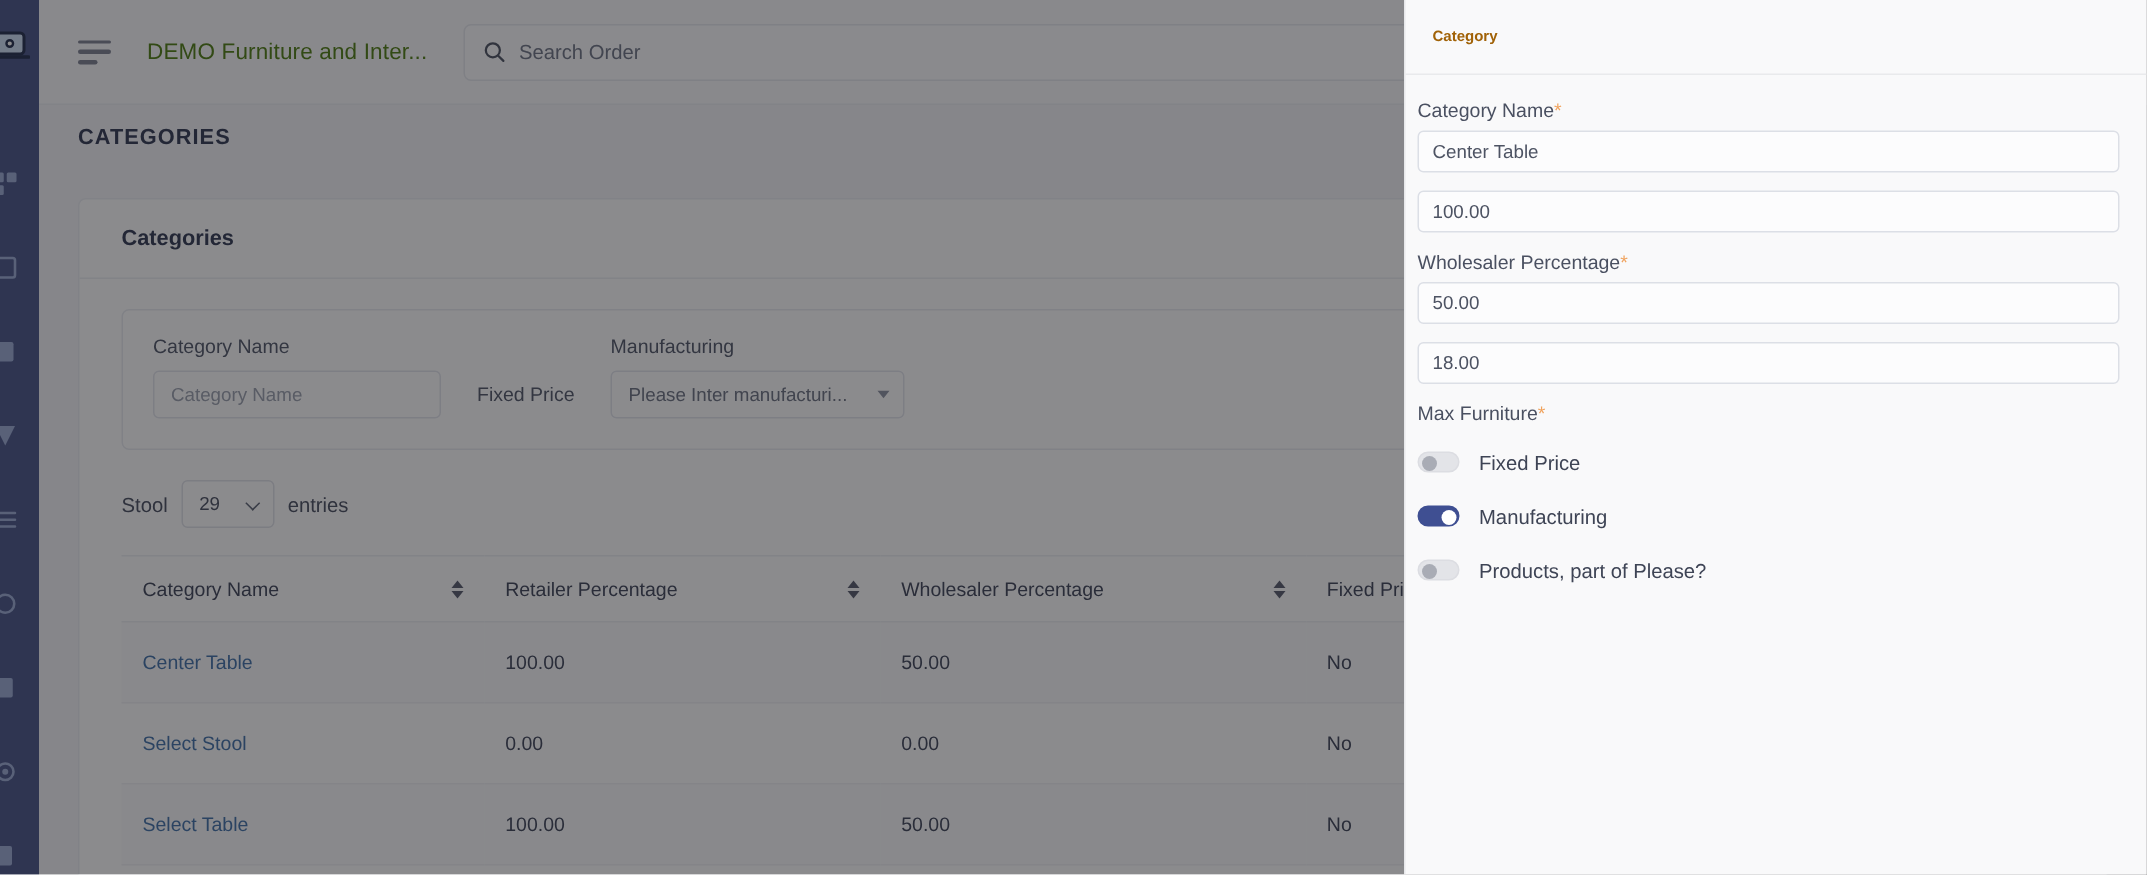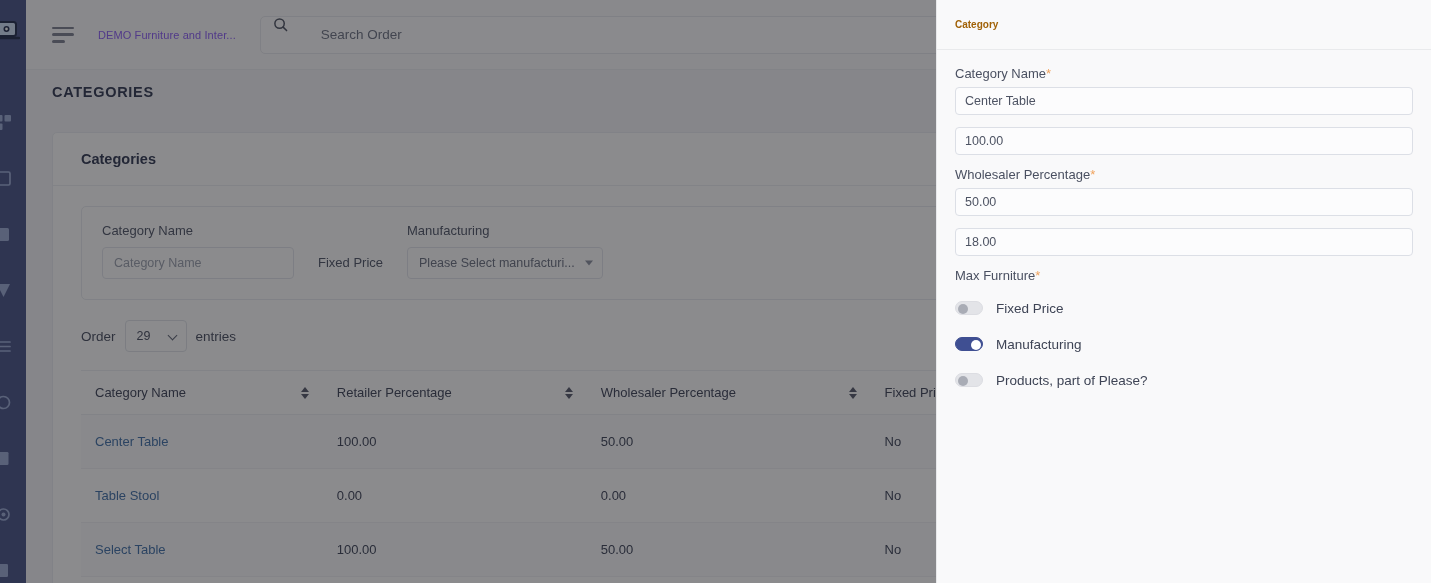--- a/index.html
+++ b/index.html
@@ -48,27 +48,27 @@
     padding-left: 26px;
     border-bottom: 1px solid #eceef3;
   }
   .hamburger { width: 22px; height: 16px; display: flex; flex-direction: column;
                justify-content: space-between; margin-right: 24px; cursor: pointer; }
   .hamburger i { display: block; height: 2.5px; background: #7c8091; border-radius: 2px; }
   .hamburger i:nth-child(1) { width: 22px; }
   .hamburger i:nth-child(2) { width: 22px; }
   .hamburger i:nth-child(3) { width: 13px; }
   .brand-title {
-    font-size: 11px; color: #8b5cf6; letter-spacing: .1px;
+    font-size: 15px; color: #4d7c0f; letter-spacing: .1px;
     white-space: nowrap; margin-right: 24px;
   }
   .search-wrap {
     position: relative; width: 1100px; height: 38px;
     background: #fdfdfe; border: 1px solid #e6e8ee; border-radius: 5px;
-    display: flex; padding-left: 12px; gap: 24px;
+    display: flex; align-items: center; padding-left: 12px;
   }
   .search-wrap svg { flex: 0 0 auto; margin-right: 9px; }
   .search-input {
     border: 0; outline: 0; background: transparent;
     font-family: "Liberation Sans", sans-serif;
     font-size: 13.5px; color: #6d7384; width: 100%;
   }
   .search-input::placeholder { color: #6d7384; }
 
   
@@ -180,21 +180,21 @@
     border-left: 1px solid #e7e8ea;
     z-index: 10;
     display: flex; flex-direction: column;
   }
   .panel-head {
     height: 50px; flex: 0 0 50px;
     display: flex; align-items: center; padding-left: 18px;
     border-bottom: 1px solid #e9eaec;
   }
   .panel-head h3 { font-size: 10px; font-weight: 700; color: #a16207; }
-  .panel-body { padding: 16px 18px 0 18px; flex: 1 1 auto; }
+  .panel-body { padding: 16px 18px 0 8px; flex: 1 1 auto; }
 
   .pfield { margin-bottom: 12px; }
   .pfield label {
     display: block; font-size: 13px; color: #4a5061; margin-bottom: 6px;
   }
   .req { color: #f0a35e; font-size: 13px; }
   .pinput {
     width: 100%; height: 28px;
     border: 1px solid #dcdfe6; border-radius: 4px; background: #fcfcfd;
     padding: 0 9px; font-family: "Liberation Sans", sans-serif;
@@ -311,28 +311,28 @@
           <div class="field">
             <label>Category Name</label>
             <input class="txt-input" type="text" placeholder="Category Name" style="">
           </div>
           <div class="field">
             <label>Fixed Price</label>
           </div>
           <div class="field">
             <label>Manufacturing</label>
             <div class="sel">
-              <span>Please Select manufacturi...</span>
+              <span>Please Inter manufacturi...</span>
               <span class="caret"></span>
             </div>
           </div>
         </div>
 
         <div class="length-row">
-          <span>Order</span>
+          <span>Stool</span>
           <div class="length-sel">
             <span>29</span>
             <span class="chev"></span>
           </div>
           <span>entries</span>
         </div>
 
         <table class="dt">
           <colgroup>
             <col style="width:196px">
@@ -387,21 +387,21 @@
           <tbody>
             <tr>
               <td class="lnk">Center Table</td>
               <td>100.00</td>
               <td>50.00</td>
               <td>No</td>
               <td>Yes</td>
               <td>No</td>
             </tr>
             <tr>
-              <td class="lnk">Table Stool</td>
+              <td class="lnk">Select Stool</td>
               <td>0.00</td>
               <td>0.00</td>
               <td>No</td>
               <td>Yes</td>
               <td>Yes</td>
             </tr>
             <tr>
               <td class="lnk">Select Table</td>
               <td>100.00</td>
               <td>50.00</td>

